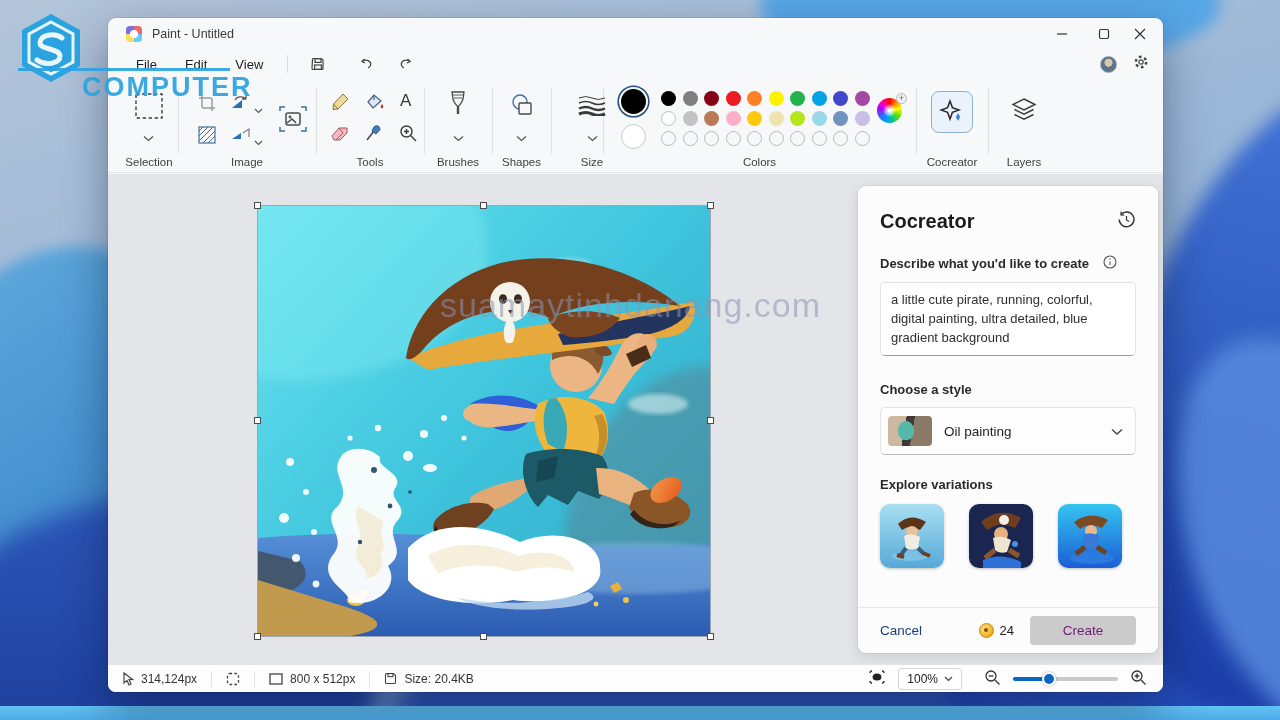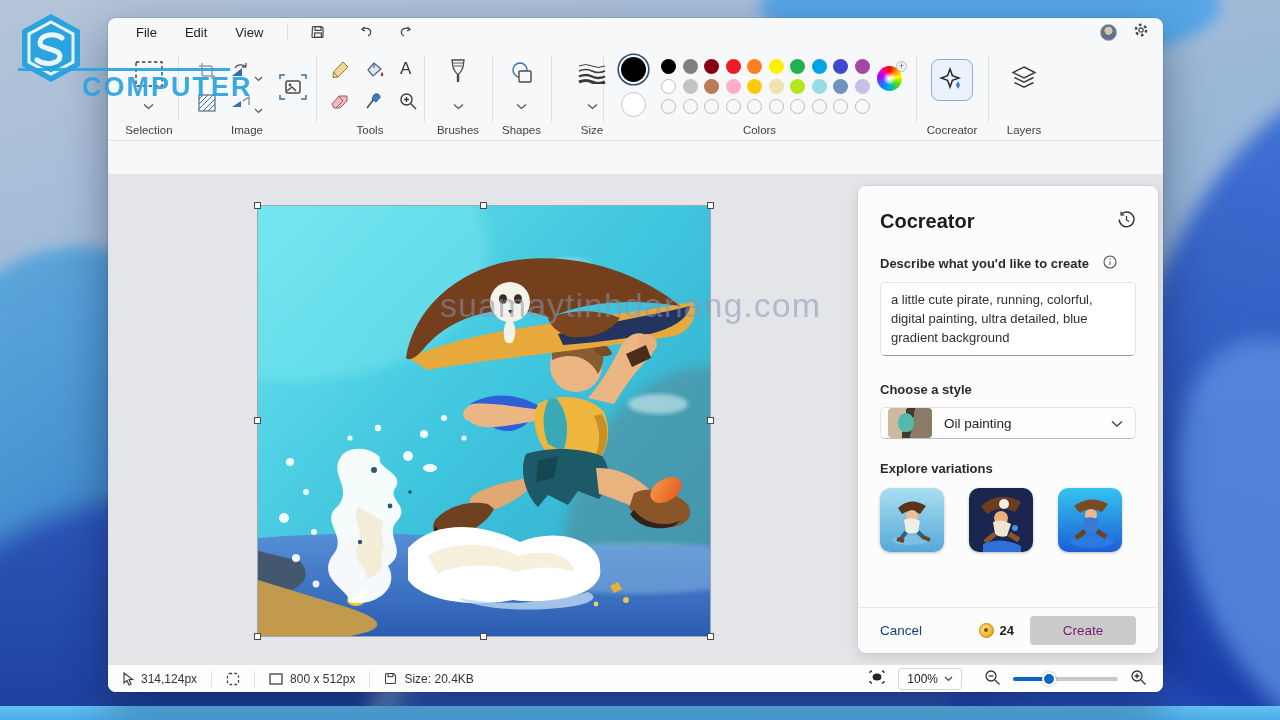--- a/index.html
+++ b/index.html
@@ -71,32 +71,32 @@
 
   
   .panel { position:absolute; left:750px; top:12px; width:300px; height:467px;
     background:#fcfcfd; border-radius:8px; box-shadow:0 4px 14px rgba(0,0,0,.12), 0 0 0 1px rgba(0,0,0,.04); z-index:4; }
   .panel-pad { padding:24px 22px 0 22px; }
   .panel-title-row { display:flex; justify-content:space-between; align-items:center; }
   .panel-title { font-size:20px; font-weight:bold; color:#1b1b1b; }
   .sec-label { margin-top:22px; font-size:13px; font-weight:bold; color:#2a2a2a; display:flex; align-items:center; gap:14px; }
   .prompt-box { margin-top:10px; width:256px; height:74px; resize:none; border:1px solid #e3e3e3; border-bottom:1px solid #9a9a9a;
     border-radius:5px; background:#fff; font-family:"Liberation Sans",sans-serif; font-size:13px; color:#2f2f2f; line-height:1.45; padding:8px 10px; }
-  .style-drop { margin-top:10px; width:256px; height:32px; border:1px solid #e3e3e3; border-bottom:1px solid #bdbdbd;
+  .style-drop { margin-top:10px; width:256px; height:48px; border:1px solid #e3e3e3; border-bottom:1px solid #bdbdbd;
     border-radius:5px; background:#fdfdfd; display:flex; align-items:center; padding:0 12px 0 7px; gap:12px; }
   .style-thumb { width:44px; height:30px; border-radius:4px; overflow:hidden;
     background:linear-gradient(100deg,#cdb9a0 0 38%, #3e3a36 38% 55%, #8a7a66 55%); position:relative; }
   .style-thumb::after{ content:""; position:absolute; left:10px; top:5px; width:16px; height:19px; border-radius:50% 50% 45% 45%; background:#56b8a8; }
   .style-name { font-size:13.5px; color:#1f1f1f; flex:1; }
   .variations { margin-top:12px; display:flex; gap:25px; }
   .var-thumb { width:64px; height:64px; border-radius:10px; overflow:hidden; box-shadow:0 1px 3px rgba(0,0,0,.25); }
   .panel-footer { position:absolute; left:0; right:0; bottom:0; height:46px; border-top:1px solid #e7e7e7;
     display:flex; align-items:center; padding:0 22px; }
   .cancel-link { font-size:13.5px; color:#153f7e; }
-  .credits { margin-left:auto; display:flex; align-items:center; gap:6px; font-size:13px; color:#222;font-weight:bold; }
+  .credits { margin-left:auto; display:flex; align-items:center; gap:6px; font-size:13px; color:#222; }
   .coin { width:15px; height:15px; border-radius:50%; background:radial-gradient(circle at 35% 35%, #ffe08a, #f2b322 65%, #c9860d); border:1px solid #c9860d; position:relative; }
   .coin::after { content:""; position:absolute; left:4px; top:4px; width:4px; height:4px; background:#7c5106; border-radius:50%; }
   .create-btn { margin-left:16px; width:106px; height:29px; border:none; border-radius:4px; background:#cbcbcb; color:#701a75;
     font-family:"Liberation Sans",sans-serif; font-size:13.5px; }
 
   
   .statusbar { position:absolute; left:0; right:0; bottom:0; height:28px; background:#fdfdfd; border-top:1px solid #e4e4e4;
     border-radius:0 0 8px 8px; display:flex; align-items:center; font-size:12px; color:#333; }
   .sb-item { display:flex; align-items:center; gap:7px; padding:0 14px; }
   .sb-sep { width:1px; height:16px; background:#e2e2e2; }
@@ -119,20 +119,39 @@
 <div class="petal petal-left-cyan"></div>
 <div class="petal petal-left-dark"></div>
 <div class="petal petal-mid-dark"></div>
 <div class="petal petal-right-big"></div>
 <div class="petal petal-right-tall"></div>
 <div class="petal petal-right-lite"></div>
 <div class="taskbar-strip"></div>
 
 <div id="window">
 
+  <div class="titlebar">
+    <div class="app-icon"></div>
+    <span class="title-text">Paint - Untitled</span>
+    <div class="win-btn wb-min">
+      <svg width="12" height="12" viewBox="0 0 12 12">
+          <line x1="1" y1="6" x2="11" y2="6" stroke="#333" stroke-width="1.2"></line>
+        </svg>
+    </div>
+    <div class="win-btn wb-max">
+      <svg width="12" height="12" viewBox="0 0 12 12">
+          <rect x="1.5" y="1.5" width="9" height="9" rx="1.5" fill="none" stroke="#333" stroke-width="1.2"></rect>
+        </svg>
+    </div>
+    <div class="win-btn wb-close">
+      <svg width="12" height="12" viewBox="0 0 12 12">
+          <path d="M1 1 L11 11 M11 1 L1 11" stroke="#333" stroke-width="1.2"></path>
+        </svg>
+    </div>
+  </div>
 
   <div class="menubar">
     <span class="menu-item">File</span>
     <span class="menu-item">Edit</span>
     <span class="menu-item">View</span>
     <span class="mb-sep"></span>
     <span class="qa-icon">
       <svg width="16" height="16" viewBox="0 0 16 16" fill="none" stroke="#444" stroke-width="1.2">
         <path d="M2.5 3.5 a1 1 0 0 1 1-1 h8 l1.5 1.5 v8.5 a1 1 0 0 1 -1 1 h-9 a1 1 0 0 1 -1-1 Z"></path>
         <rect x="5" y="2.8" width="6" height="3.6"></rect>

